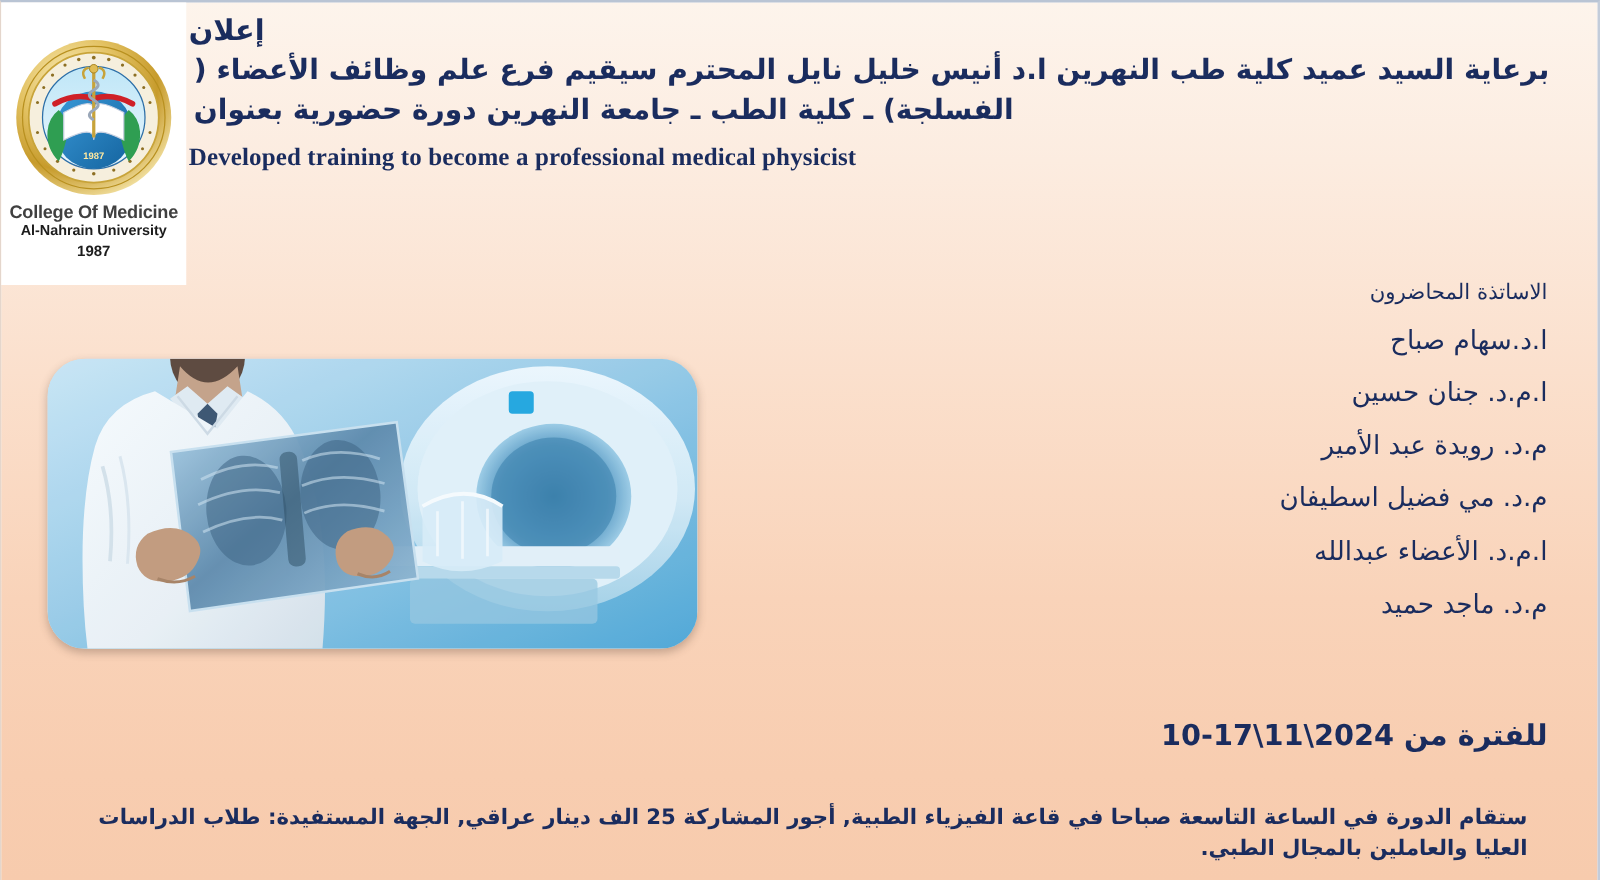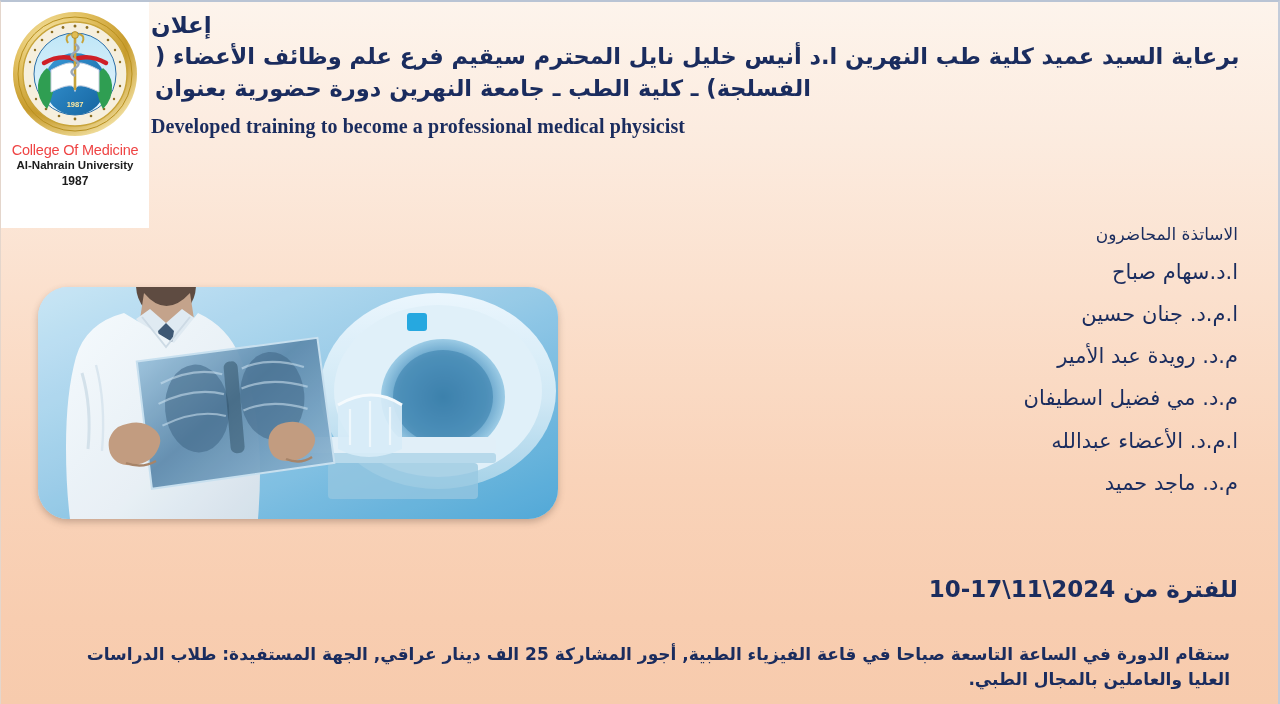--- a/index.html
+++ b/index.html
@@ -21,27 +21,27 @@
     border-right:2px solid #c3ccda;
     border-left:1px solid #e4d6cc;
   }
 
   
   #logo-card {
     position:absolute; left:0; top:0;
     width:148px; height:226px;
     background:#ffffff;
     display:flex; flex-direction:column;
-    align-items:center; justify-content:flex-start;
+    align-items:center; justify-content:center;
     padding-top:8px;
     overflow:hidden;
   }
   #logo-emblem { width:128px; height:128px; display:block; }
   #logo-lines { margin-top:4px; text-align:center; line-height:1.18; }
-  #logo-lines .l1 { font-size:14.5px; font-weight:normal; color:#ef4444; letter-spacing:-0.2px; }
+  #logo-lines .l1 { font-size:14.5px; font-weight:bold; color:#404040; letter-spacing:-0.2px; }
   #logo-lines .l2 { font-size:11.5px; font-weight:bold; color:#1c1c1c; }
   #logo-lines .l3 { font-size:12px; font-weight:bold; color:#1c1c1c; margin-top:1px; }
 
   
   #header {
     position:absolute; left:150px; top:8px; width:1124px;
     text-align:left;
     color:#1a2c5e;
   }
   #header .ar {
@@ -89,21 +89,21 @@
     position:absolute; right:40px; top:574px;
     direction:rtl; text-align:left;
     color:#1a2c5e;
     font-family:"DejaVu Sans", sans-serif;
     font-weight:bold;
     font-size:23px;
   }
 
   
   #footer-note {
-    position:absolute; right:48px; left:55px; top:640px;
+    position:absolute; right:56px; left:55px; top:640px;
     direction:rtl; text-align:right;
     color:#1a2c5e;
     font-family:"DejaVu Sans", sans-serif;
     font-weight:bold;
     font-size:17px;
     line-height:1.45;
   }
 </style>
 </head>
 <body>

